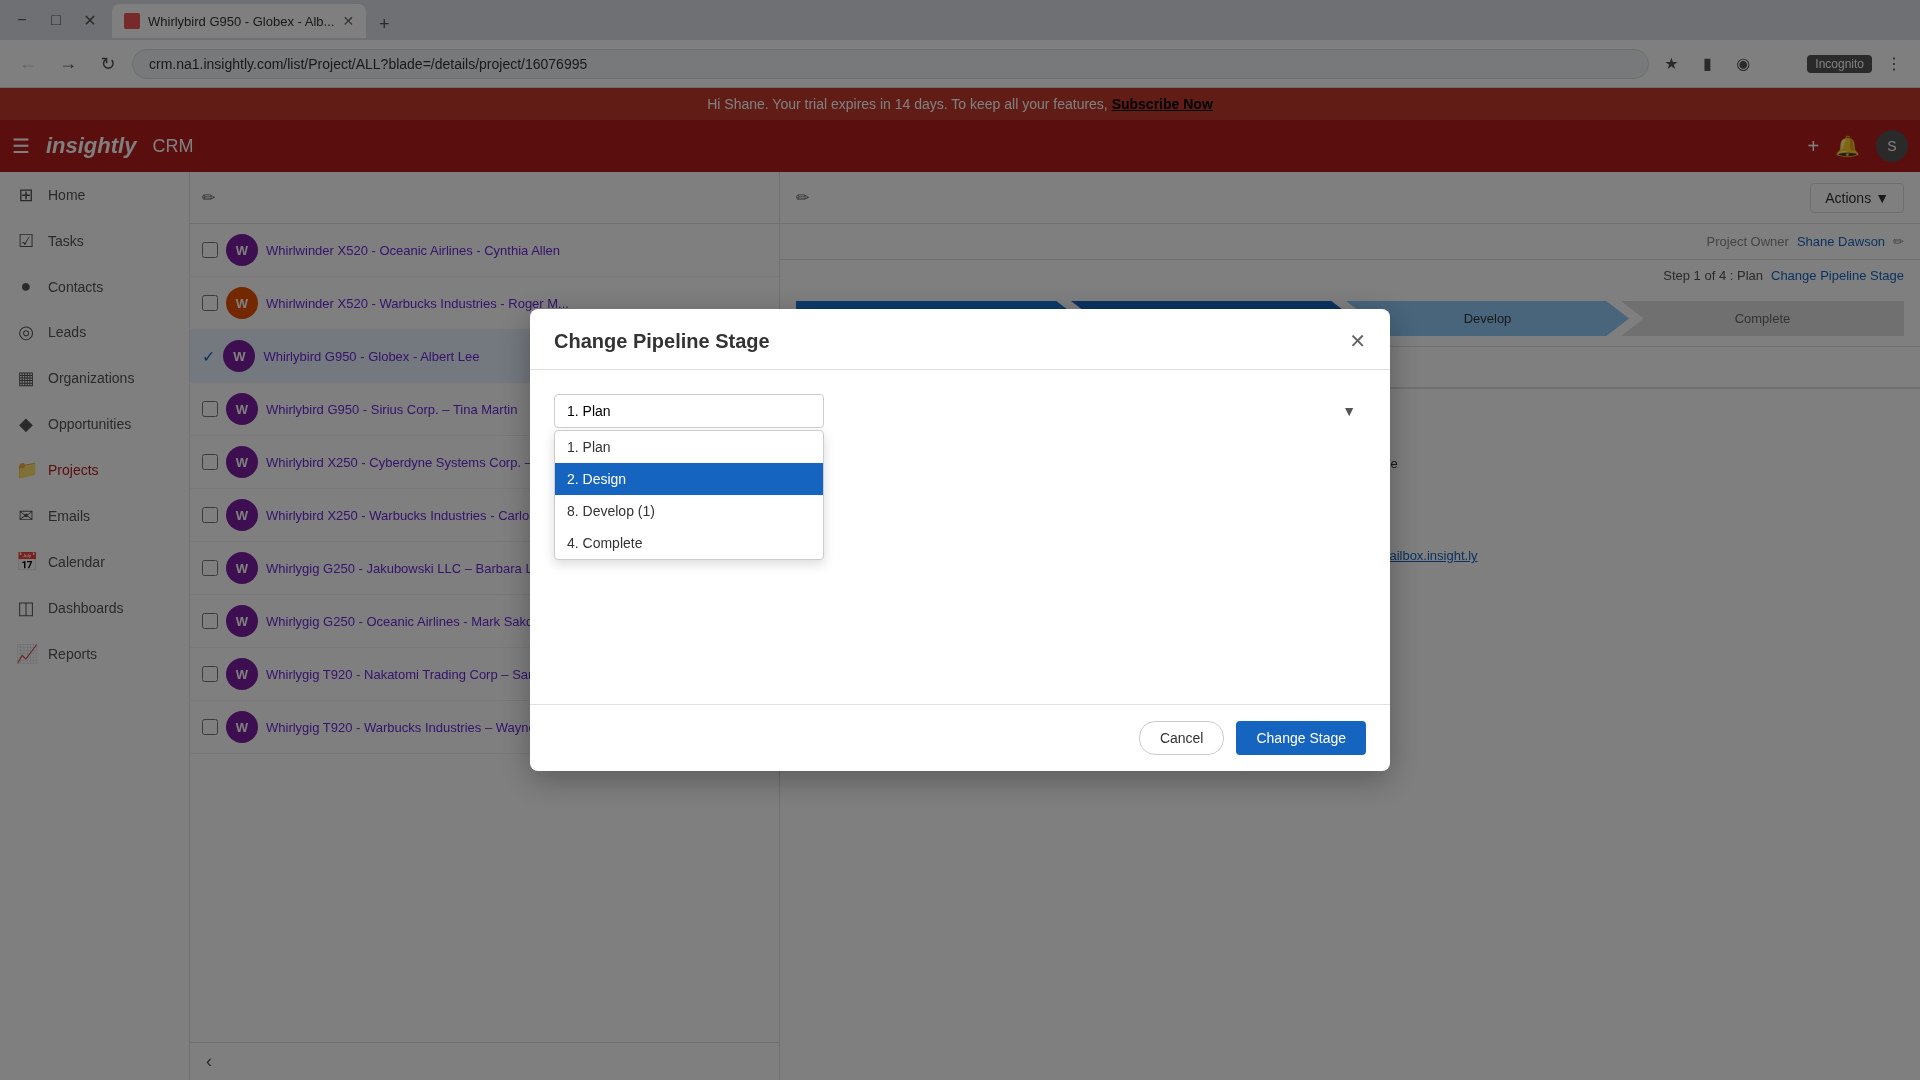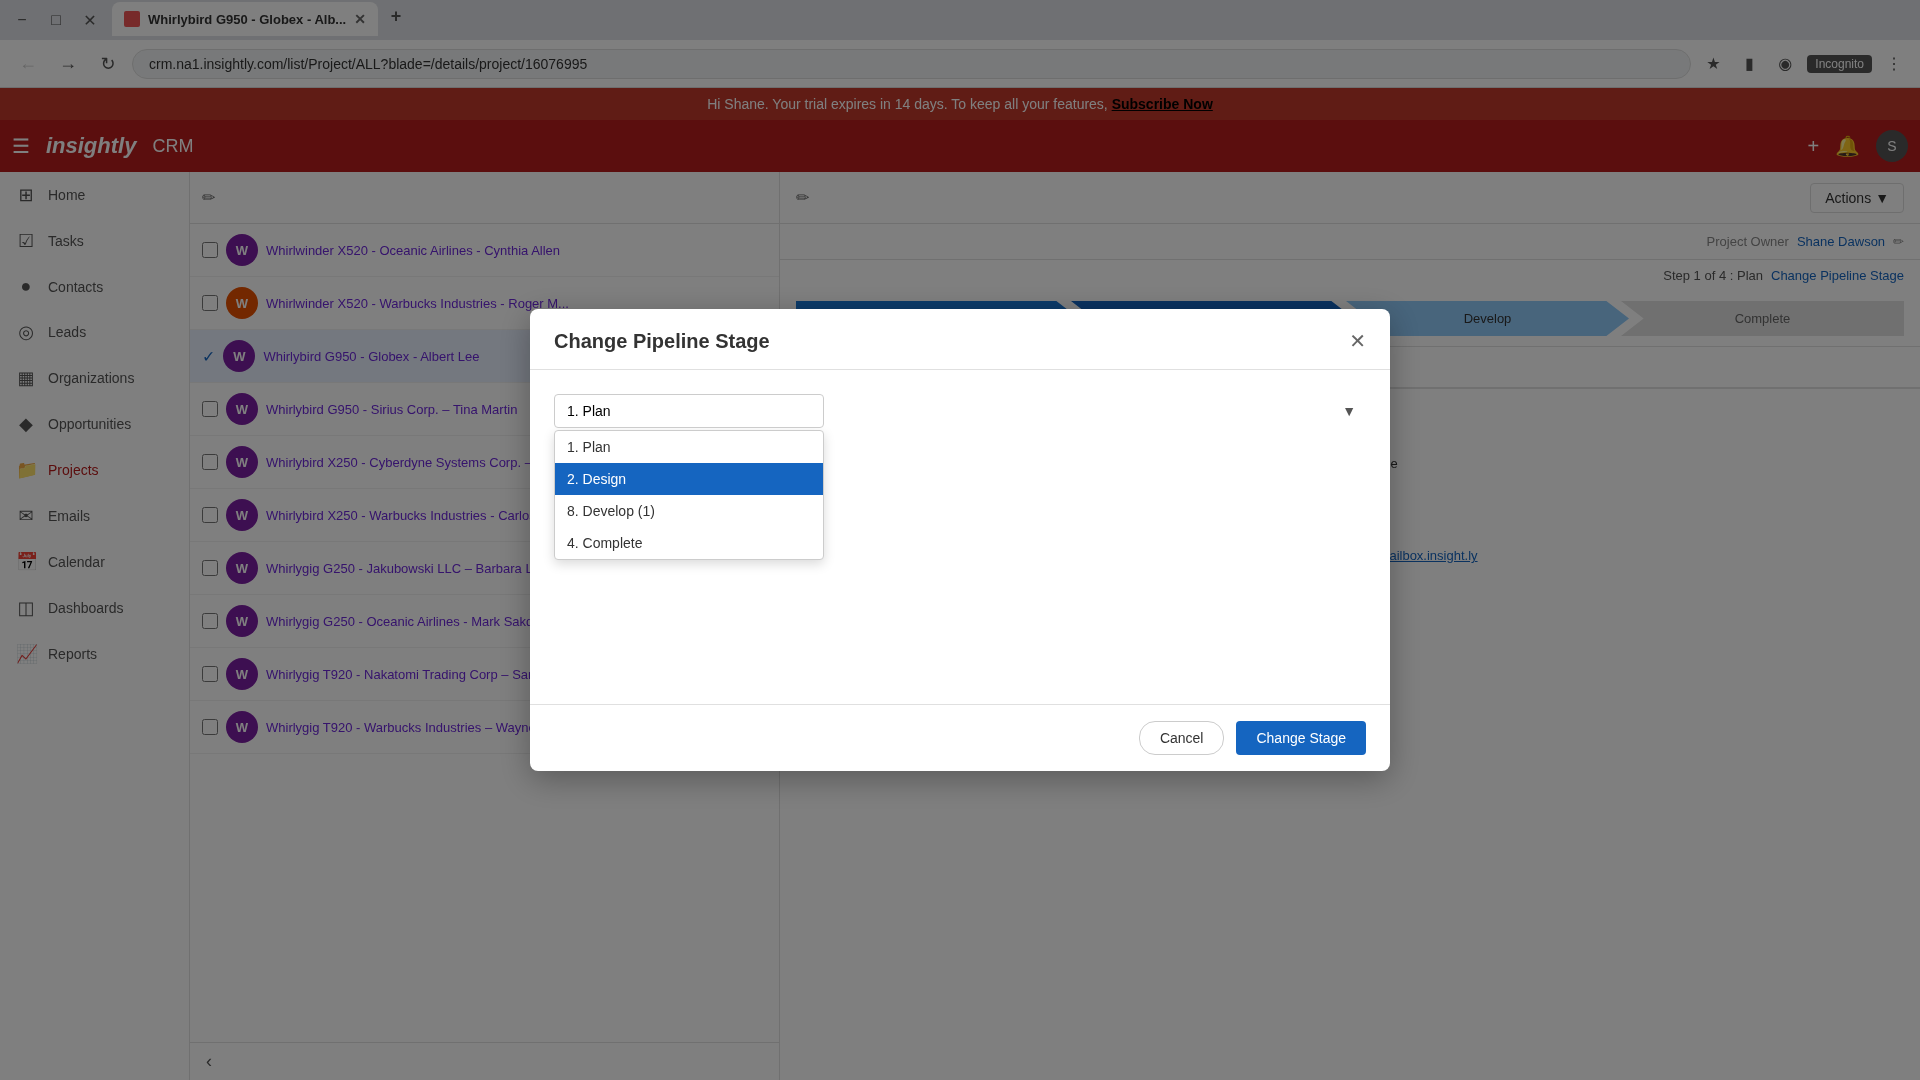--- a/index.html
+++ b/index.html
@@ -32,23 +32,23 @@
       background: transparent;
       display: flex;
       align-items: center;
       justify-content: center;
       font-size: 16px;
       color: #555;
       cursor: pointer;
     }
     .tab-bar {
       display: flex;
+      align-items: flex-end;
       padding: 0 8px;
       height: 36px;
-      font-weight: bold;
     }
     .tab-active {
       background: white;
       border-radius: 8px 8px 0 0;
       padding: 6px 12px;
       display: flex;
       align-items: center;
       gap: 8px;
       min-width: 200px;
       height: 34px;
@@ -118,20 +118,21 @@
       font-size: 16px;
       color: #555;
       cursor: pointer;
     }
     .incognito-badge {
       background: #555;
       color: white;
       border-radius: 4px;
       padding: 2px 8px;
       font-size: 12px;
+      margin-left: 42px;
     }
 
     
     .app-layout {
       display: flex;
       flex-direction: column;
       height: calc(1080px - 88px);
       background: #fff;
     }
     .trial-banner {

